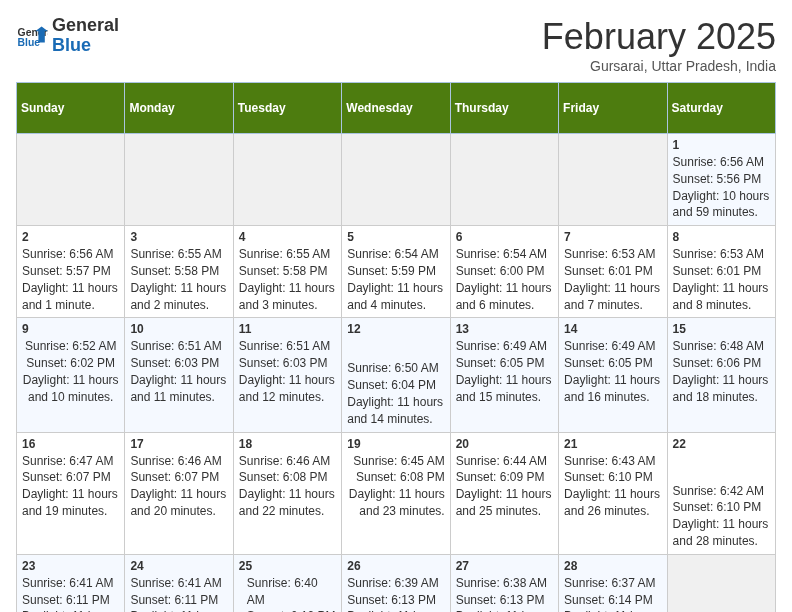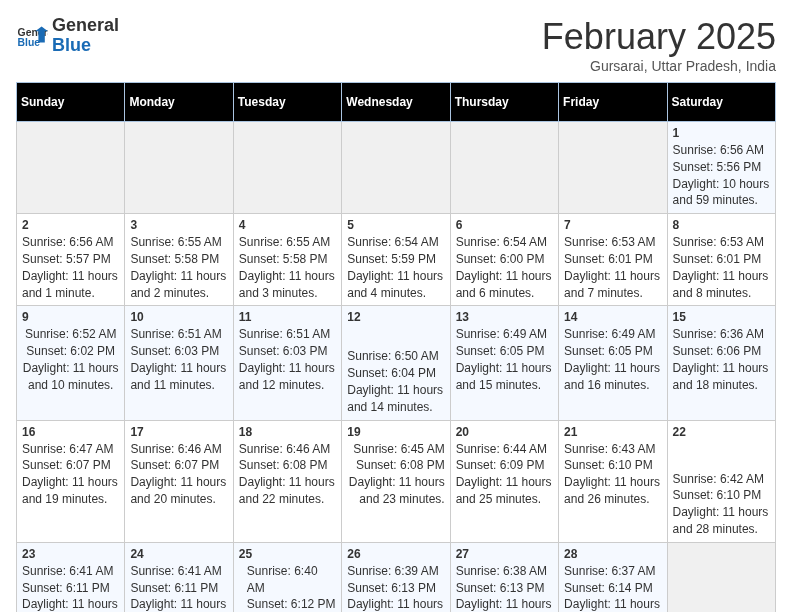--- a/index.html
+++ b/index.html
@@ -45,25 +45,25 @@
     .subtitle {
       font-size: 14px;
       color: #555;
     }
     table {
       width: 100%;
       border-collapse: collapse;
       table-layout: fixed;
     }
     thead tr th {
-      background: #000000;
+      background: #4d7c0f;
       color: #fff;
       font-size: 12px;
       font-weight: bold;
-      padding: 12px 4px;
+      padding: 18px 4px;
       text-align: left;
       border: 1px solid #aac4e0;
     }
     tbody tr td {
       border: 1px solid #ccc;
       vertical-align: top;
       padding: 4px 5px;
       height: 80px;
       font-size: 10px;
       color: #333;
@@ -213,21 +213,21 @@
 Daylight: 11 hours and 15 minutes.</div>
         </td>
         <td>
           <span class="day-num">14</span>
           <div class="day-info" style="white-space: pre-line;">Sunrise: 6:49 AM
 Sunset: 6:05 PM
 Daylight: 11 hours and 16 minutes.</div>
         </td>
         <td>
           <span class="day-num">15</span>
-          <div class="day-info" style="white-space: pre-line;">Sunrise: 6:36 AM
+          <div class="day-info" style="white-space: pre-line;">Sunrise: 6:48 AM
 Sunset: 6:06 PM
 Daylight: 11 hours and 18 minutes.</div>
         </td>
       </tr>
       <tr>
         <td>
           <span class="day-num">16</span>
           <div class="day-info" style="white-space: pre-line;">Sunrise: 6:47 AM
 Sunset: 6:07 PM
 Daylight: 11 hours and 19 minutes.</div>

